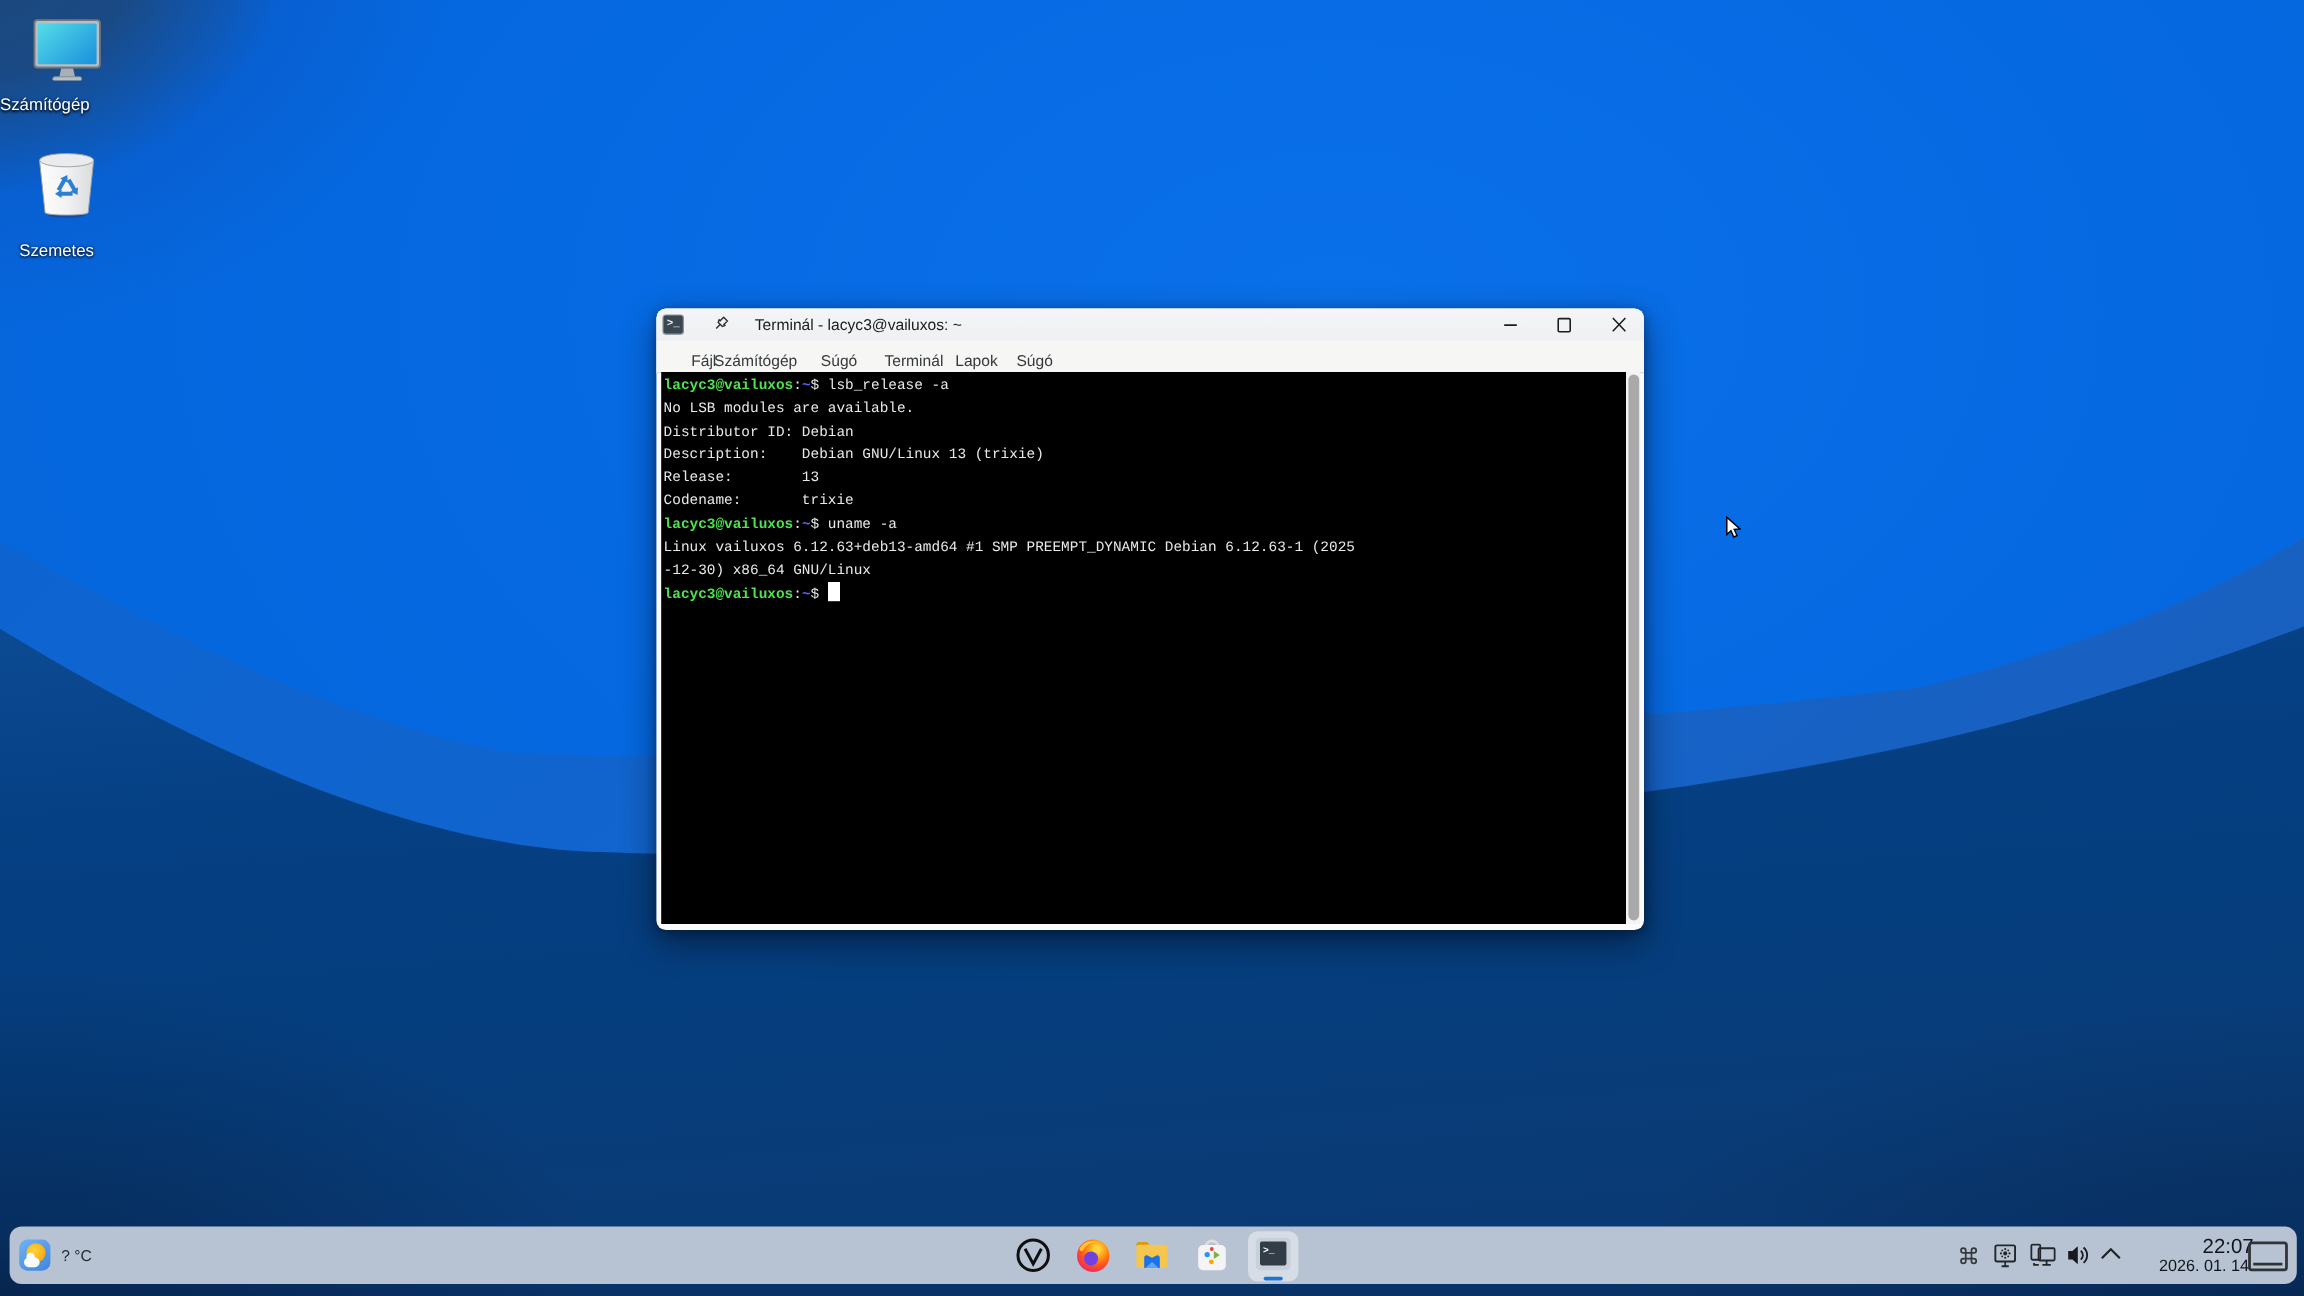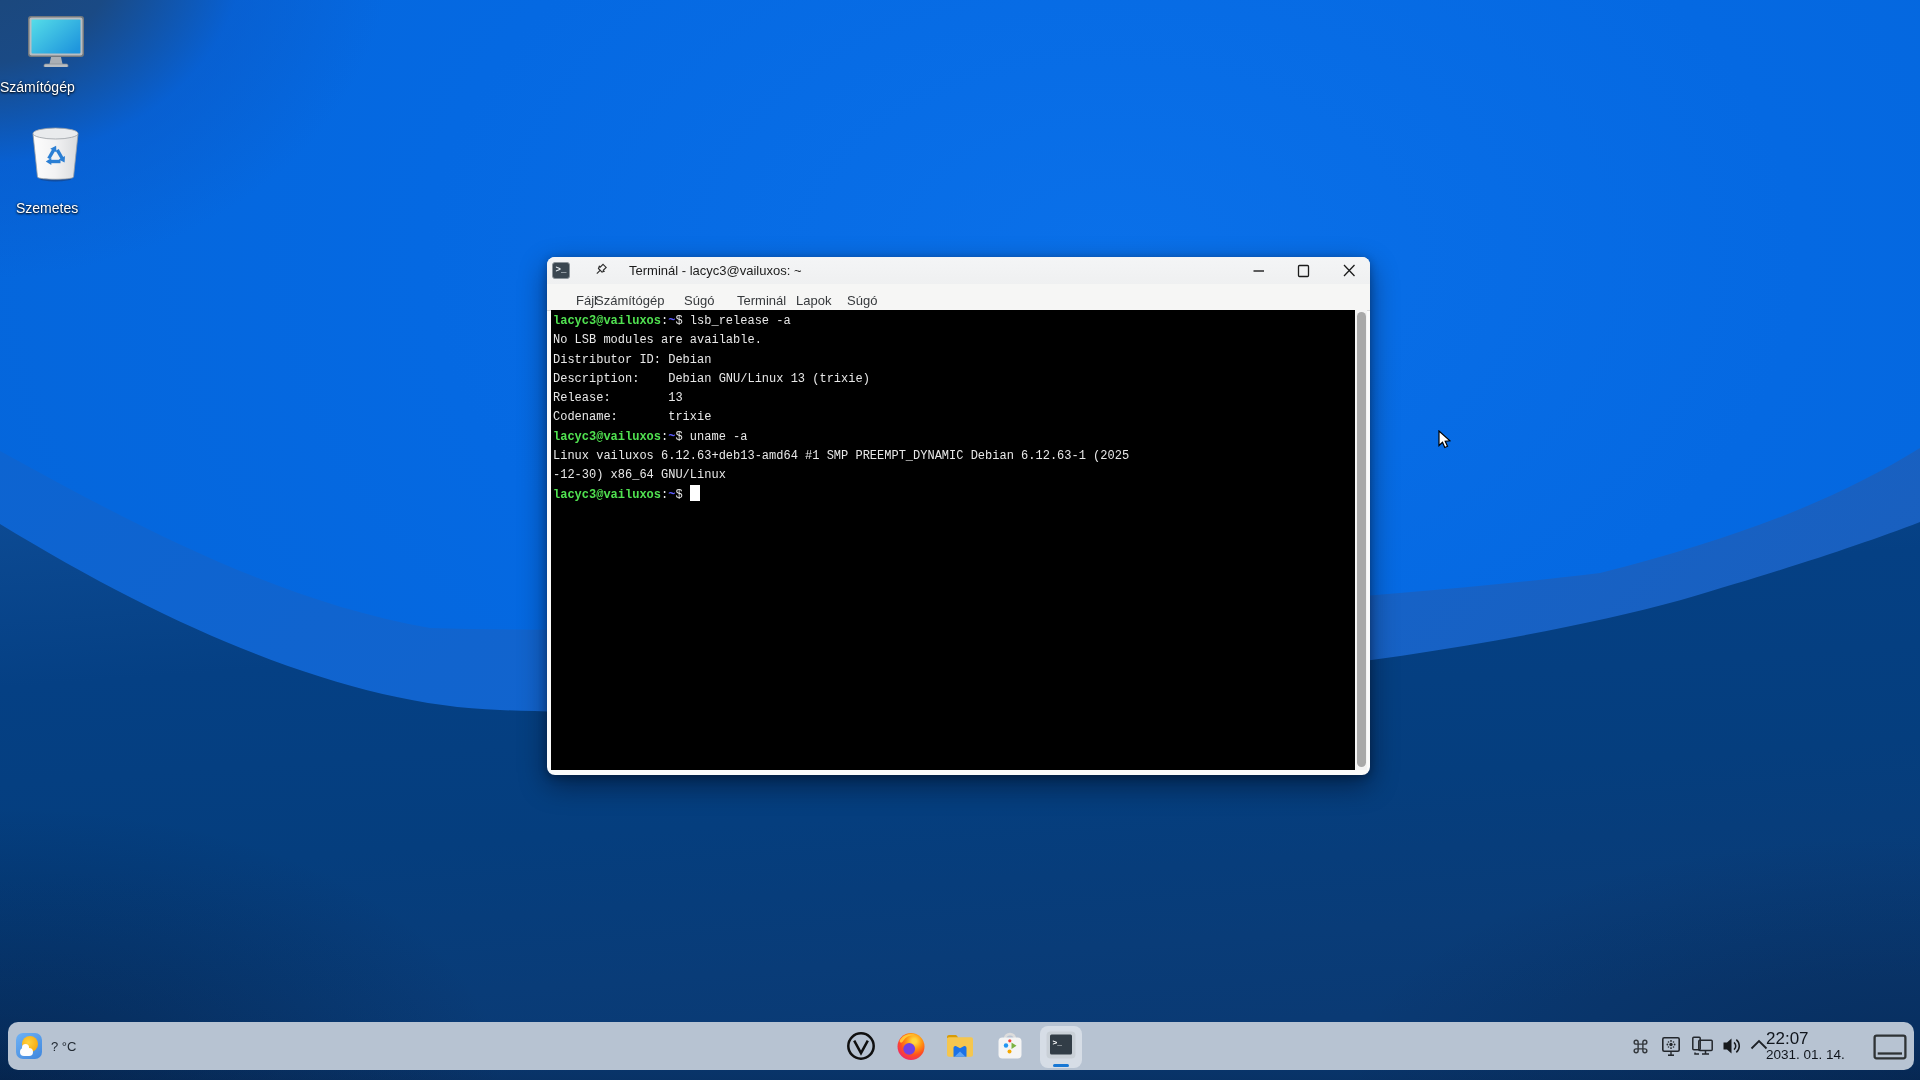--- a/index.html
+++ b/index.html
@@ -44,21 +44,21 @@
   #wicon { position:absolute; left:8px; top:11px; width:26px; height:26px; border-radius:7px;
     background:linear-gradient(145deg,#6fb2f5,#3f86dd); overflow:hidden; }
   #wsun { position:absolute; left:6px; top:3px; width:16px; height:16px; border-radius:50%;
     background:radial-gradient(circle at 40% 40%, #ffd23e, #f59d00); }
   #wcloud { position:absolute; left:4px; top:15px; width:13px; height:8px; border-radius:5px; background:#fdfdfd; }
   #wcloud:before { content:""; position:absolute; left:2px; top:-4px; width:7px; height:7px; border-radius:50%; background:#fdfdfd; }
   #wtext { position:absolute; left:43px; top:0; height:48px; line-height:49px; font-size:13px; color:#222a33; }
   .cico { position:absolute; top:9px; width:30px; height:30px; }
   #activebtn { position:absolute; left:1032px; top:4px; width:42px; height:42px; background:#d6dde6; border-radius:8px; }
   #activeline { position:absolute; left:1045px; top:41.5px; width:16px; height:3px; background:#1777d4; border-radius:2px; }
-  #clock { position:absolute; left:1758px; top:0; width:112px; text-align:left; }
+  #clock { position:absolute; left:1758px; top:0; width:112px; text-align:right; }
   #clock .t { font-size:17px; color:#10151c; line-height:18px; margin-top:8px; }
   #clock .d { font-size:13.5px; color:#10151c; line-height:14px; }
 </style>
 </head>
 <body>
 
 <svg id="waves" viewBox="0 0 1920 1080" preserveAspectRatio="none">
   <defs>
     <linearGradient id="bandg" x1="0" y1="0" x2="1" y2="0.35">
       <stop offset="0" stop-color="#0d64d1"></stop>
@@ -238,21 +238,21 @@
   </svg>
   <svg class="abs" style="left:1714px;top:14px" width="20" height="20" viewBox="0 0 20 20">
     <path d="M1.5 6.5 L5 6.5 L9.5 2.5 L9.5 17.5 L5 13.5 L1.5 13.5 Z" fill="#16191d"></path>
     <path d="M12 6.3 A4.8 4.8 0 0 1 12 13.7 M14.3 3.6 A8.4 8.4 0 0 1 14.3 16.4" stroke="#16191d" stroke-width="1.5" fill="none"></path>
   </svg>
   <svg class="abs" style="left:1742px;top:16px" width="18" height="14" viewBox="0 0 18 14">
     <path d="M1.5 10.5 L9 3 L16.5 10.5" fill="none" stroke="#1d2126" stroke-width="1.8"></path>
   </svg>
   <div id="clock">
       <div class="t">22:07</div>
-      <div class="d">2031. 01. 14.</div>
+      <div class="d">2026. 01. 14.</div>
     </div>
   <svg class="abs" style="left:1862px;top:0" width="40" height="48" viewBox="0 0 40 48">
     <rect x="4.6" y="13.7" width="30.8" height="22.6" rx="2" fill="none" stroke="#2f3335" stroke-width="2.3"></rect>
     <path d="M7.7 31.5 L32 31.5" stroke="#2f3335" stroke-width="2.3"></path>
   </svg>
 </div>
 
 <svg class="abs" style="left:1438px;top:430px" width="13" height="19" viewBox="0 0 13 19">
   <path d="M1 1 L1 15.5 L4.5 12.2 L6.8 17.5 L9.5 16.3 L7.2 11.2 L12 10.8 Z" fill="#fff" stroke="#000" stroke-width="1.2" stroke-linejoin="miter"></path>
 </svg>

